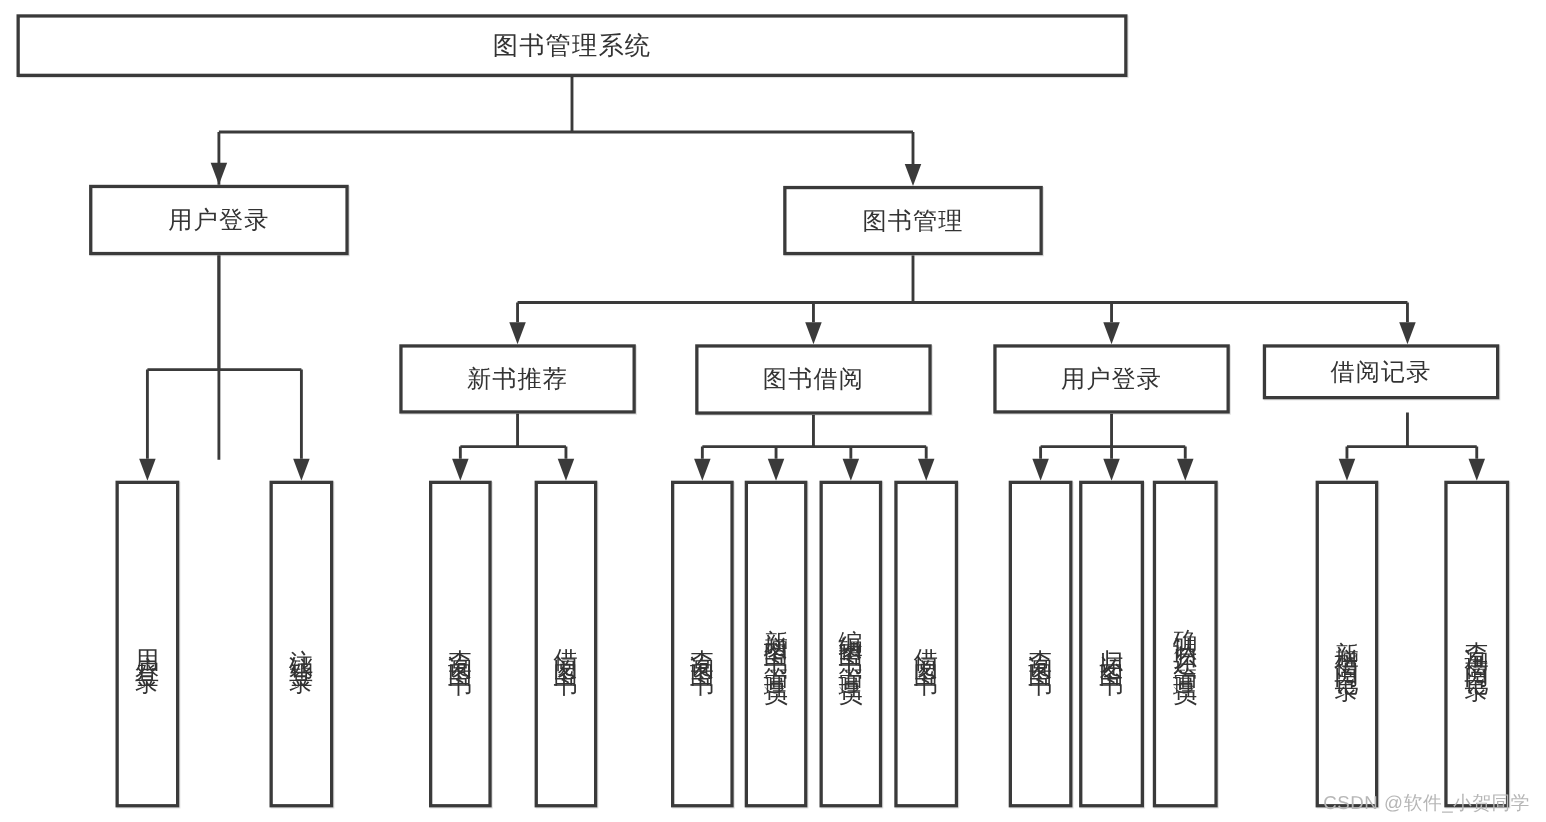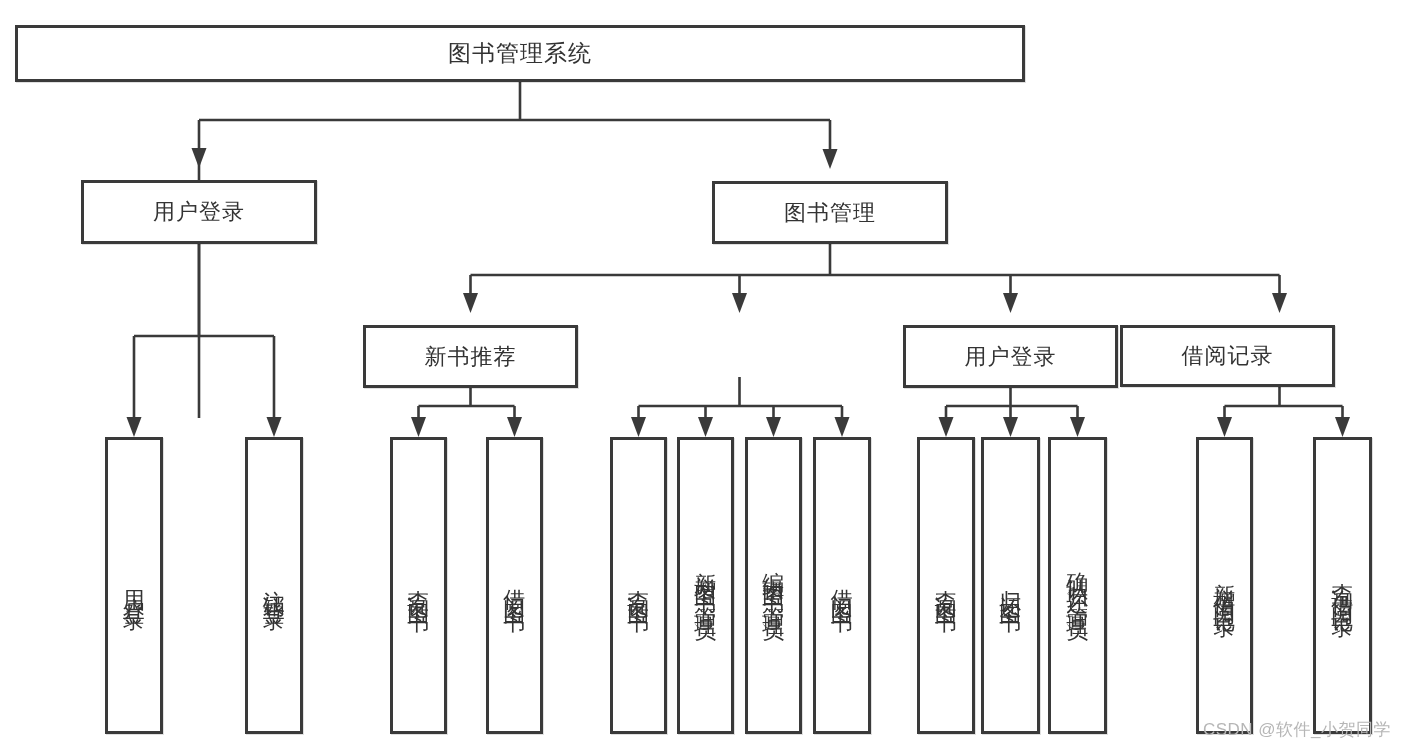--- a/index.html
+++ b/index.html
@@ -26,21 +26,21 @@
     box-sizing:border-box;
     background:#fff;
     border:3px solid var(--line);
     display:flex;
     align-items:center;
     justify-content:center;
     text-align:center;
     line-height:1.25;
     box-shadow:1px 1px 0 rgba(0,0,0,0.12);
   }
-  .h{font-size:22px;letter-spacing:1px;white-space:nowrap;margin-top:12px;}
+  .h{font-size:22px;letter-spacing:1px;white-space:nowrap;}
   .root{font-size:23px;}
   .v{
     writing-mode:vertical-rl;
     font-size:22px;
     letter-spacing:7px;
     white-space:nowrap;
   }
   .watermark{
     position:absolute;
     z-index:3;
@@ -107,22 +107,23 @@
       <polygon class="ah" points="1335,417 1350,417 1342.5,437"></polygon>
     </g>
   </svg>
 
   <div class="box h root" style="left:15px;top:13px;width:1010px;height:57px">图书管理系统</div>
 
   <div class="box h" style="left:81px;top:168px;width:236px;height:64px">用户登录</div>
   <div class="box h" style="left:712px;top:169px;width:236px;height:63px">图书管理</div>
 
   <div class="box h" style="left:363px;top:313px;width:215px;height:63px">新书推荐</div>
+  <div class="box h" style="left:632px;top:313px;width:215px;height:64px">图书借阅</div>
   <div class="box h" style="left:903px;top:313px;width:215px;height:63px">用户登录</div>
-  <div class="box h" style="left:1120px;top:313px;width:215px;height:62px">借阅记录</div>
+  <div class="box h" style="left:1148px;top:313px;width:215px;height:50px">借阅记录</div>
 
   <div class="box v" style="left:105px;top:437px;width:58px;height:297px">用户登录</div>
   <div class="box v" style="left:245px;top:437px;width:58px;height:297px">注销登录</div>
 
   <div class="box v" style="left:390px;top:437px;width:57px;height:297px">查询图书</div>
   <div class="box v" style="left:486px;top:437px;width:57px;height:297px">借阅图书</div>
 
   <div class="box v" style="left:610px;top:437px;width:57px;height:297px">查询图书</div>
   <div class="box v" style="left:677px;top:437px;width:57px;height:297px">新增图书（管理员）</div>
   <div class="box v" style="left:745px;top:437px;width:57px;height:297px">编辑图书（管理员）</div>

